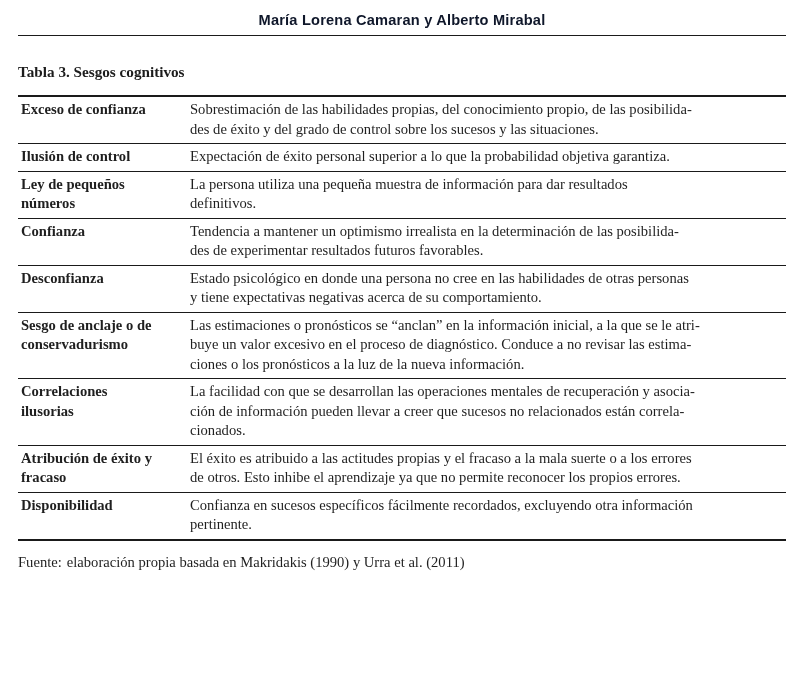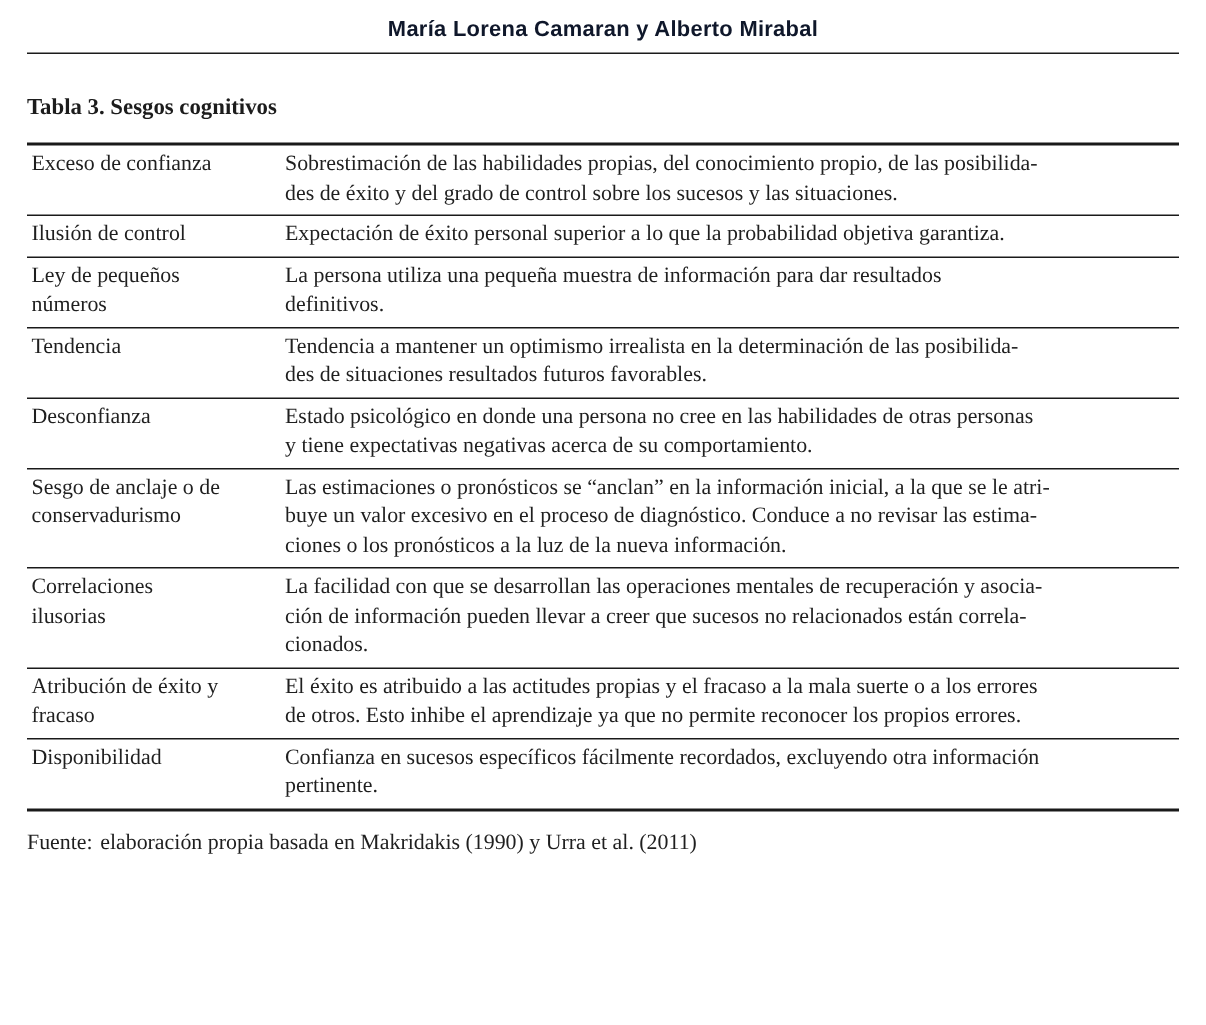--- a/index.html
+++ b/index.html
@@ -48,21 +48,21 @@
     vertical-align: top;
     font-size: 14.6px;
     line-height: 19.5px;
     padding: 3px 0 4px 0;
     white-space: pre-line;
     color: #1f1f1f;
   }
   .bias-table tr + tr td { border-top: 1.4px solid #1a1a1a; }
   .bias-table td.term {
     width: 172px;
-    font-weight: normal;
+    font-weight: bold;
     padding-left: 3px;
     padding-right: 10px;
   }
   .bias-table td.def { padding-right: 2px; }
 
   .source {
     margin-top: 11px;
     font-size: 14.6px;
     line-height: 20px;
     color: #1f1f1f;
@@ -91,23 +91,23 @@
         <td class="term">Ilusión de control</td>
         <td class="def">Expectación de éxito personal superior a lo que la probabilidad objetiva garantiza.</td>
       </tr>
       <tr>
         <td class="term">Ley de pequeños
 números</td>
         <td class="def">La persona utiliza una pequeña muestra de información para dar resultados
 definitivos.</td>
       </tr>
       <tr>
-        <td class="term">Tendencia</td>
+        <td class="term">Confianza</td>
         <td class="def">Tendencia a mantener un optimismo irrealista en la determinación de las posibilida-
-des de situaciones resultados futuros favorables.</td>
+des de experimentar resultados futuros favorables.</td>
       </tr>
       <tr>
         <td class="term">Desconfianza</td>
         <td class="def">Estado psicológico en donde una persona no cree en las habilidades de otras personas
 y tiene expectativas negativas acerca de su comportamiento.</td>
       </tr>
       <tr>
         <td class="term">Sesgo de anclaje o de
 conservadurismo</td>
         <td class="def">Las estimaciones o pronósticos se “anclan” en la información inicial, a la que se le atri-

